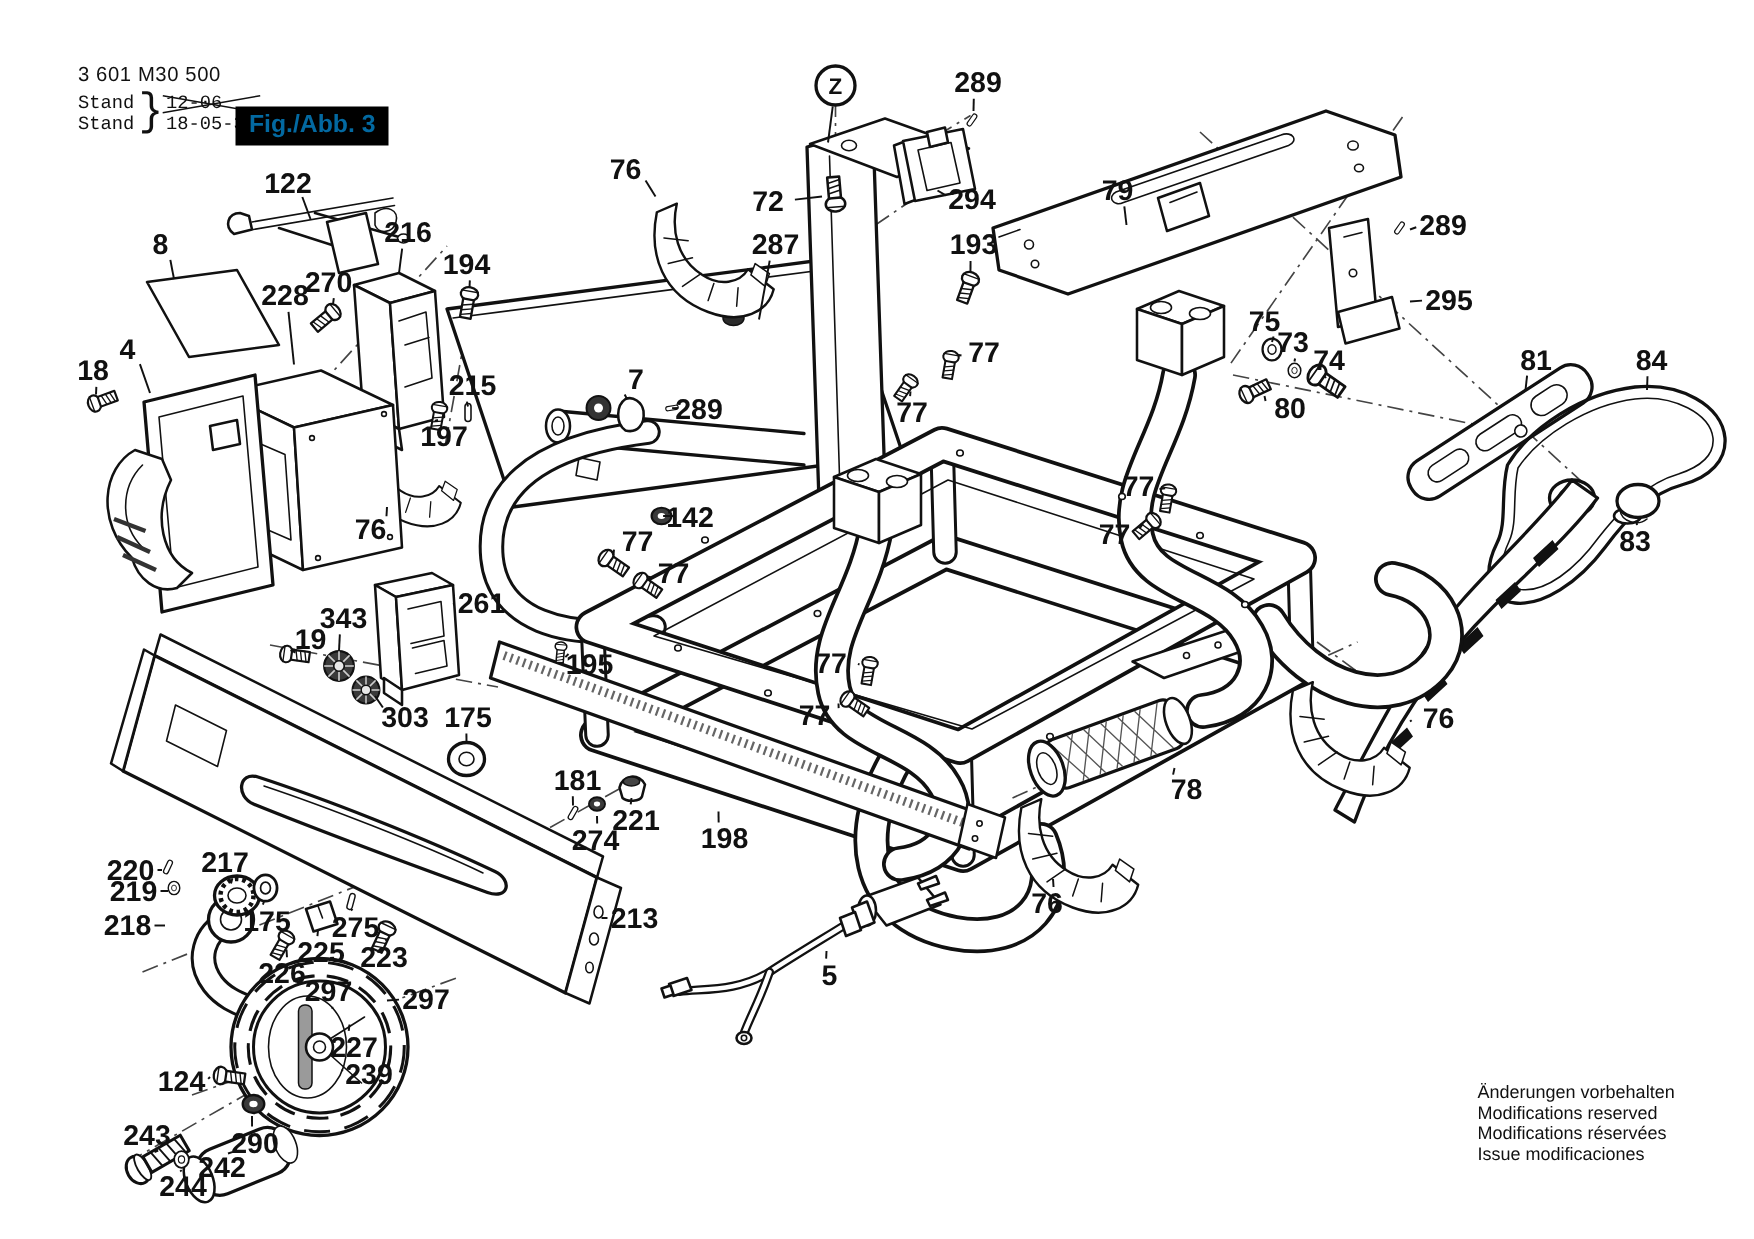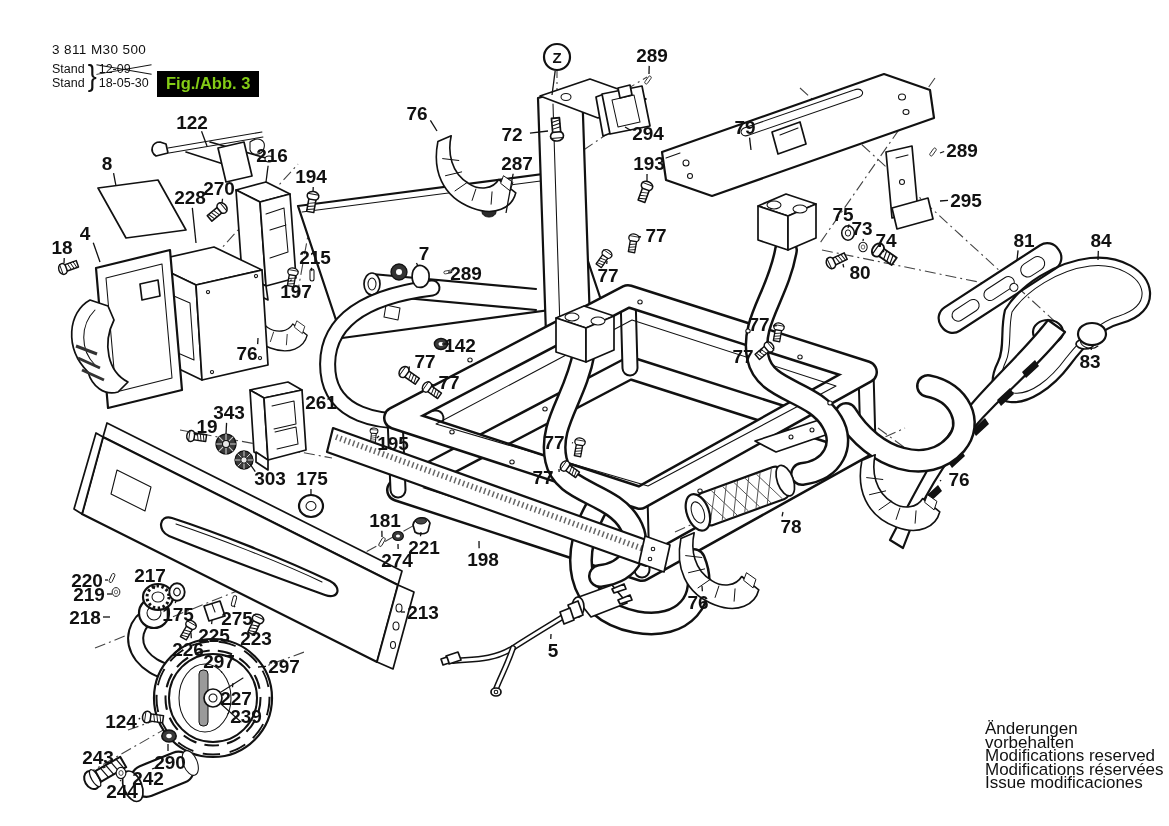--- a/index.html
+++ b/index.html
@@ -1,29 +1,29 @@
 <!DOCTYPE html>
 <html><head>
 <meta charset="utf-8">
 <style>
   html,body{margin:0;padding:0;background:#fff;}
   body{width:1169px;height:826px;font-family:"Liberation Sans",sans-serif;color:#111;}
   .stage{position:relative;width:1169px;height:826px;background:#fff;overflow:hidden;}
   .stage > svg{position:absolute;left:0;top:0;}
   .hdr{position:absolute;left:52px;top:42px;font-size:13.5px;line-height:16px;}
   .code{letter-spacing:.4px;}
-  .si{display:flex;align-items:center;margin-top:4px;}
+  .si{display:flex;align-items:center;margin-top:4px;font-family:Liberation Mono, monospace;}
   .si-l,.si-v{display:flex;flex-direction:column;font-size:12.5px;line-height:14px;}
   .brace{font-size:27px;font-weight:400;margin:0 2px 0 3px;transform:scaleY(1.12);}
   .struck{position:relative;display:inline-block;}
   .struck::before,.struck::after{content:"";position:absolute;left:-3px;right:-3px;top:50%;height:1.4px;background:#111;}
   .struck::before{transform:rotate(10deg);}
   .struck::after{transform:rotate(-10deg);}
-  .figbox{position:absolute;left:157px;top:71px;background:#000;color:#84cc16;font-weight:bold;font-size:16.5px;padding:3px 9px 4px 9px;}
-  .footer{position:absolute;left:985px;top:722px;font-size:17px;line-height:13.5px;}
+  .figbox{position:absolute;left:157px;top:71px;background:#000;color:#0369a1;font-weight:bold;font-size:16.5px;padding:3px 9px 4px 9px;}
+  .footer{position:absolute;left:985px;top:722px;font-size:12px;line-height:13.5px;}
   
   .s1{fill:#fff;stroke:#111;stroke-width:1.7;stroke-linejoin:round;}
   .s2{fill:none;stroke:#111;stroke-width:1.7;stroke-linecap:round;stroke-linejoin:round;}
   .thin{stroke-width:1.05;}
   .w2{stroke-width:2.2;}
   .tubeB{fill:none;stroke:#111;stroke-width:17;stroke-linecap:round;stroke-linejoin:round;}
   .tubeW{fill:none;stroke:#fff;stroke-width:13;stroke-linecap:round;stroke-linejoin:round;}
   .tubeB2{fill:none;stroke:#111;stroke-width:24;stroke-linecap:round;stroke-linejoin:round;}
   .tubeW2{fill:none;stroke:#fff;stroke-width:19;stroke-linecap:round;stroke-linejoin:round;}
   .tubeB3{fill:none;stroke:#111;stroke-width:6;stroke-linecap:round;}
@@ -540,29 +540,29 @@
         <line x1="105.44845299742131" y1="767.0140312520887" x2="103" y2="768" class="leader"></line>
         <text x="98" y="763.5" class="lbl">243</text>
         <line x1="155.31049238896205" y1="767.9480729651772" x2="152" y2="769" class="leader"></line>
         <text x="148" y="784.5" class="lbl">242</text>
         <line x1="120.20893305762202" y1="780.0545909076901" x2="121" y2="781" class="leader"></line>
         <text x="122" y="797.5" class="lbl">244</text>
       </g>
   </svg>
 
   <div class="hdr">
-    <div class="code">3 811 M30 500</div>
+    <div class="code">3 601 M30 500</div>
     <div class="si">
       <div class="si-l">
         <span>Stand</span>
         <span>Stand</span>
       </div>
       <div class="brace">}</div>
       <div class="si-v">
-        <span class="struck">12-09</span>
+        <span class="struck">12-06</span>
         <span>18-05-30</span>
       </div>
     </div>
   </div>
   <div class="figbox">Fig./Abb. 3</div>
 
   <div class="footer">
     <div>Änderungen vorbehalten</div>
     <div>Modifications reserved</div>
     <div>Modifications réservées</div>

